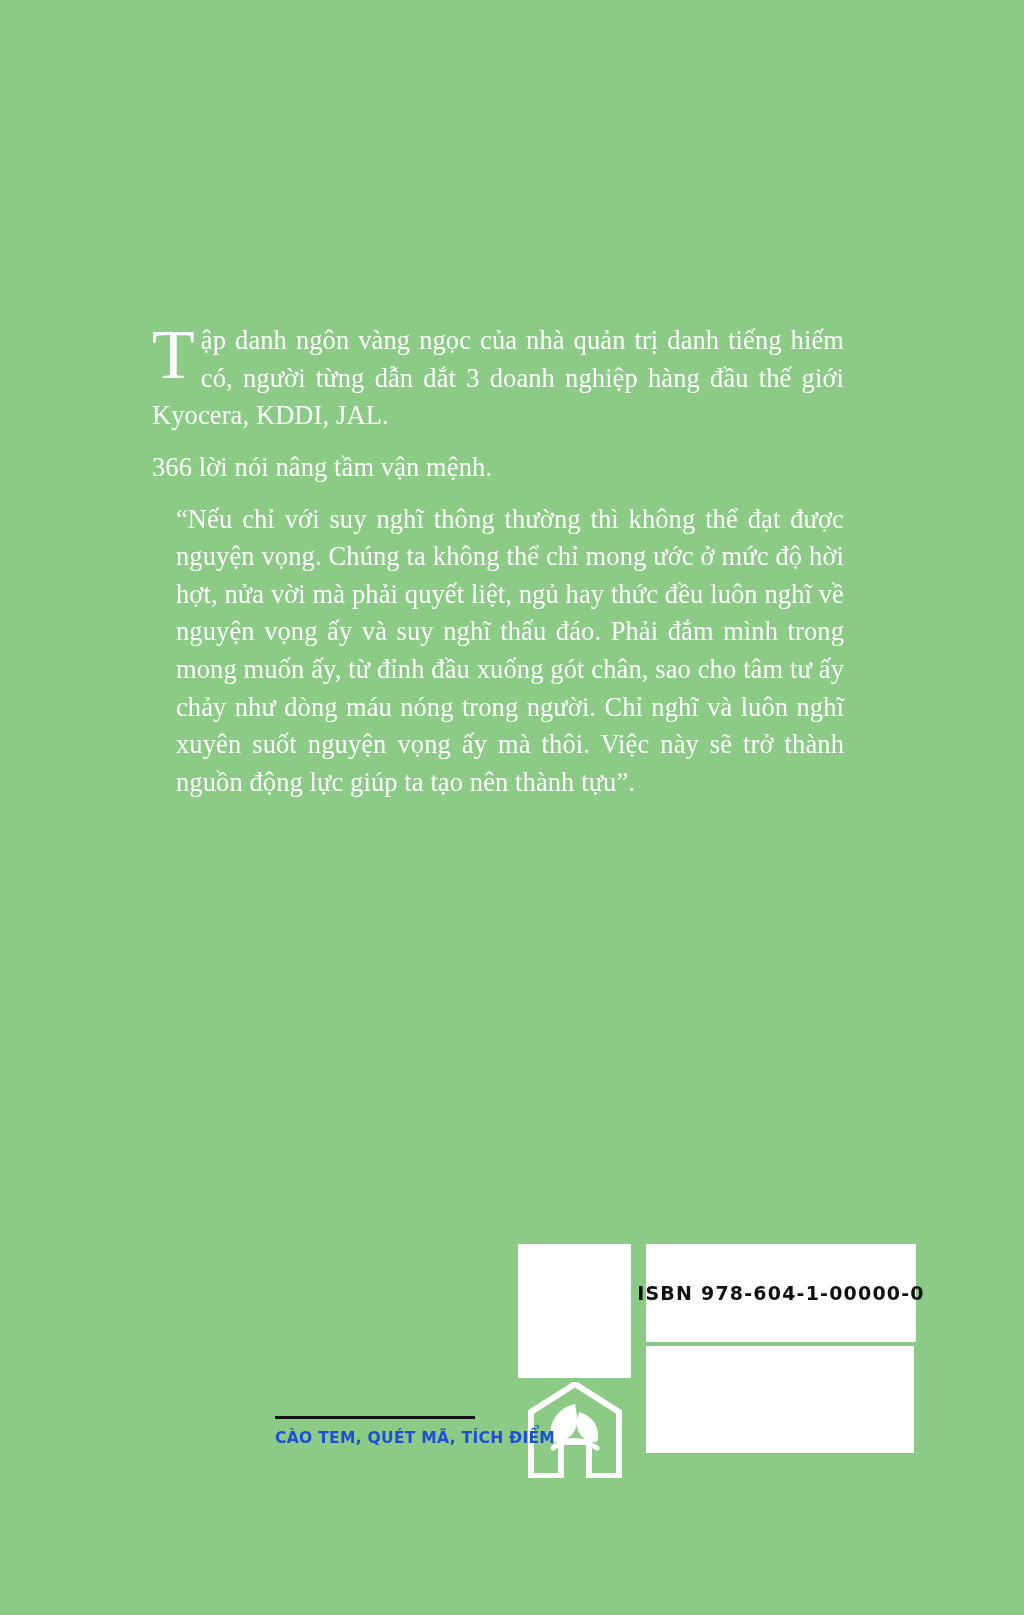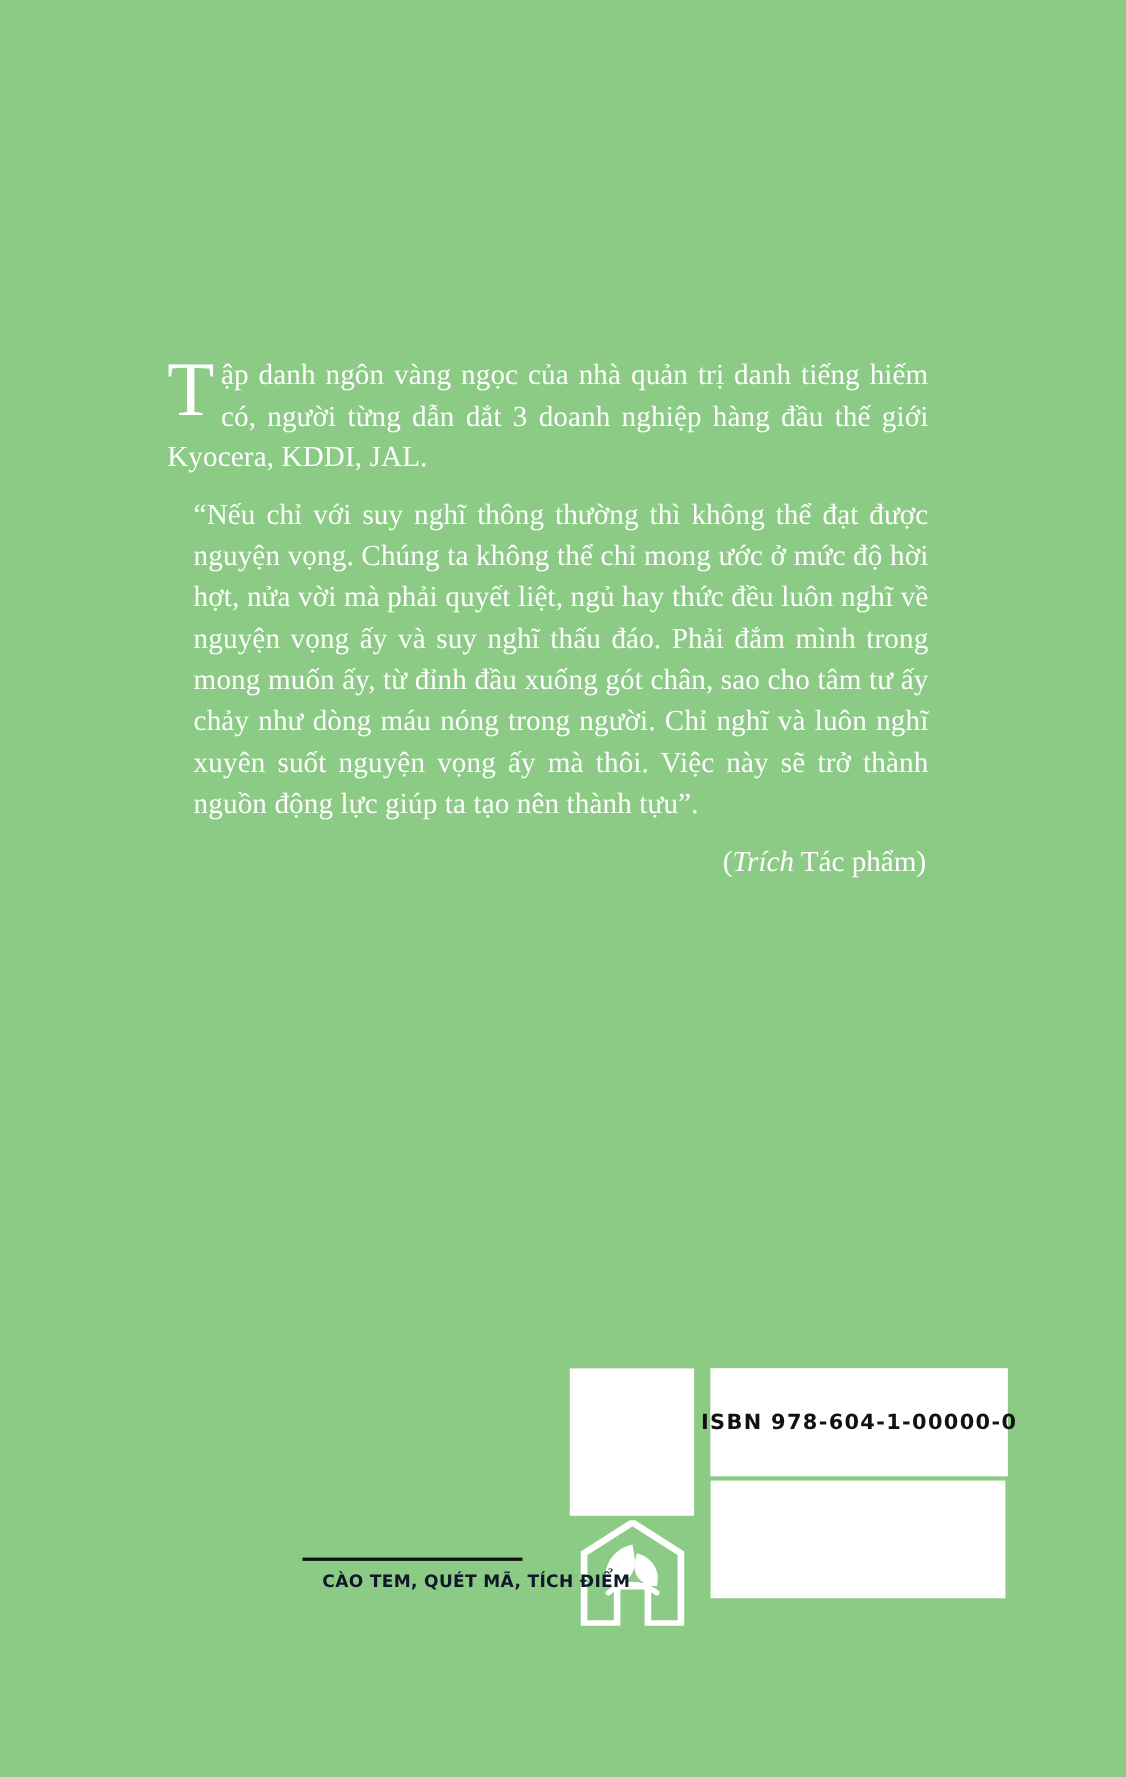--- a/index.html
+++ b/index.html
@@ -143,43 +143,40 @@
     width: 200px;
     height: 3px;
     background: #111111;
     margin: 0 0 10px 0;
   }
   .scratch-caption {
     font-family: "DejaVu Sans", sans-serif;
     font-weight: 700;
     font-size: 15.5px;
     letter-spacing: 0.3px;
-    color: #0f172a;
+    color: #1d4ed8;
     white-space: nowrap;
-    margin-left: 18px;
   }
 </style>
 </head>
 <body style="background: rgb(140, 203, 134);">
 
 <div class="page">
 
   <div class="blurb">
 
     <p class="para dropcap-para">
       <span class="dropcap">T</span><span>ập danh ngôn vàng ngọc của nhà quản trị danh tiếng hiếm có, người từng dẫn dắt 3 doanh nghiệp hàng đầu thế giới Kyocera, KDDI, JAL.</span>
     </p>
 
 
+    <p class="para nojustify">366 lời nói nâng tầm vận mệnh.</p>
 
     <p class="para quote-para">“Nếu chỉ với suy nghĩ thông thường thì không thể đạt được nguyện vọng. Chúng ta không thể chỉ mong ước ở mức độ hời hợt, nửa vời mà phải quyết liệt, ngủ hay thức đều luôn nghĩ về nguyện vọng ấy và suy nghĩ thấu đáo. Phải đắm mình trong mong muốn ấy, từ đỉnh đầu xuống gót chân, sao cho tâm tư ấy chảy như dòng máu nóng trong người. Chỉ nghĩ và luôn nghĩ xuyên suốt nguyện vọng ấy mà thôi. Việc này sẽ trở thành nguồn động lực giúp ta tạo nên thành tựu”.</p>
 
-    <div class="attrib">
-      <span>(</span><span class="ital">Trích</span><span> Tác phẩm)</span>
-    </div>
 
   </div>
 
   <div class="bottom">
 
     <div class="scratch-box"></div>
 
     <div class="isbn-block">
       <span class="isbn-text">ISBN 978-604-1-00000-0</span>
     </div>

